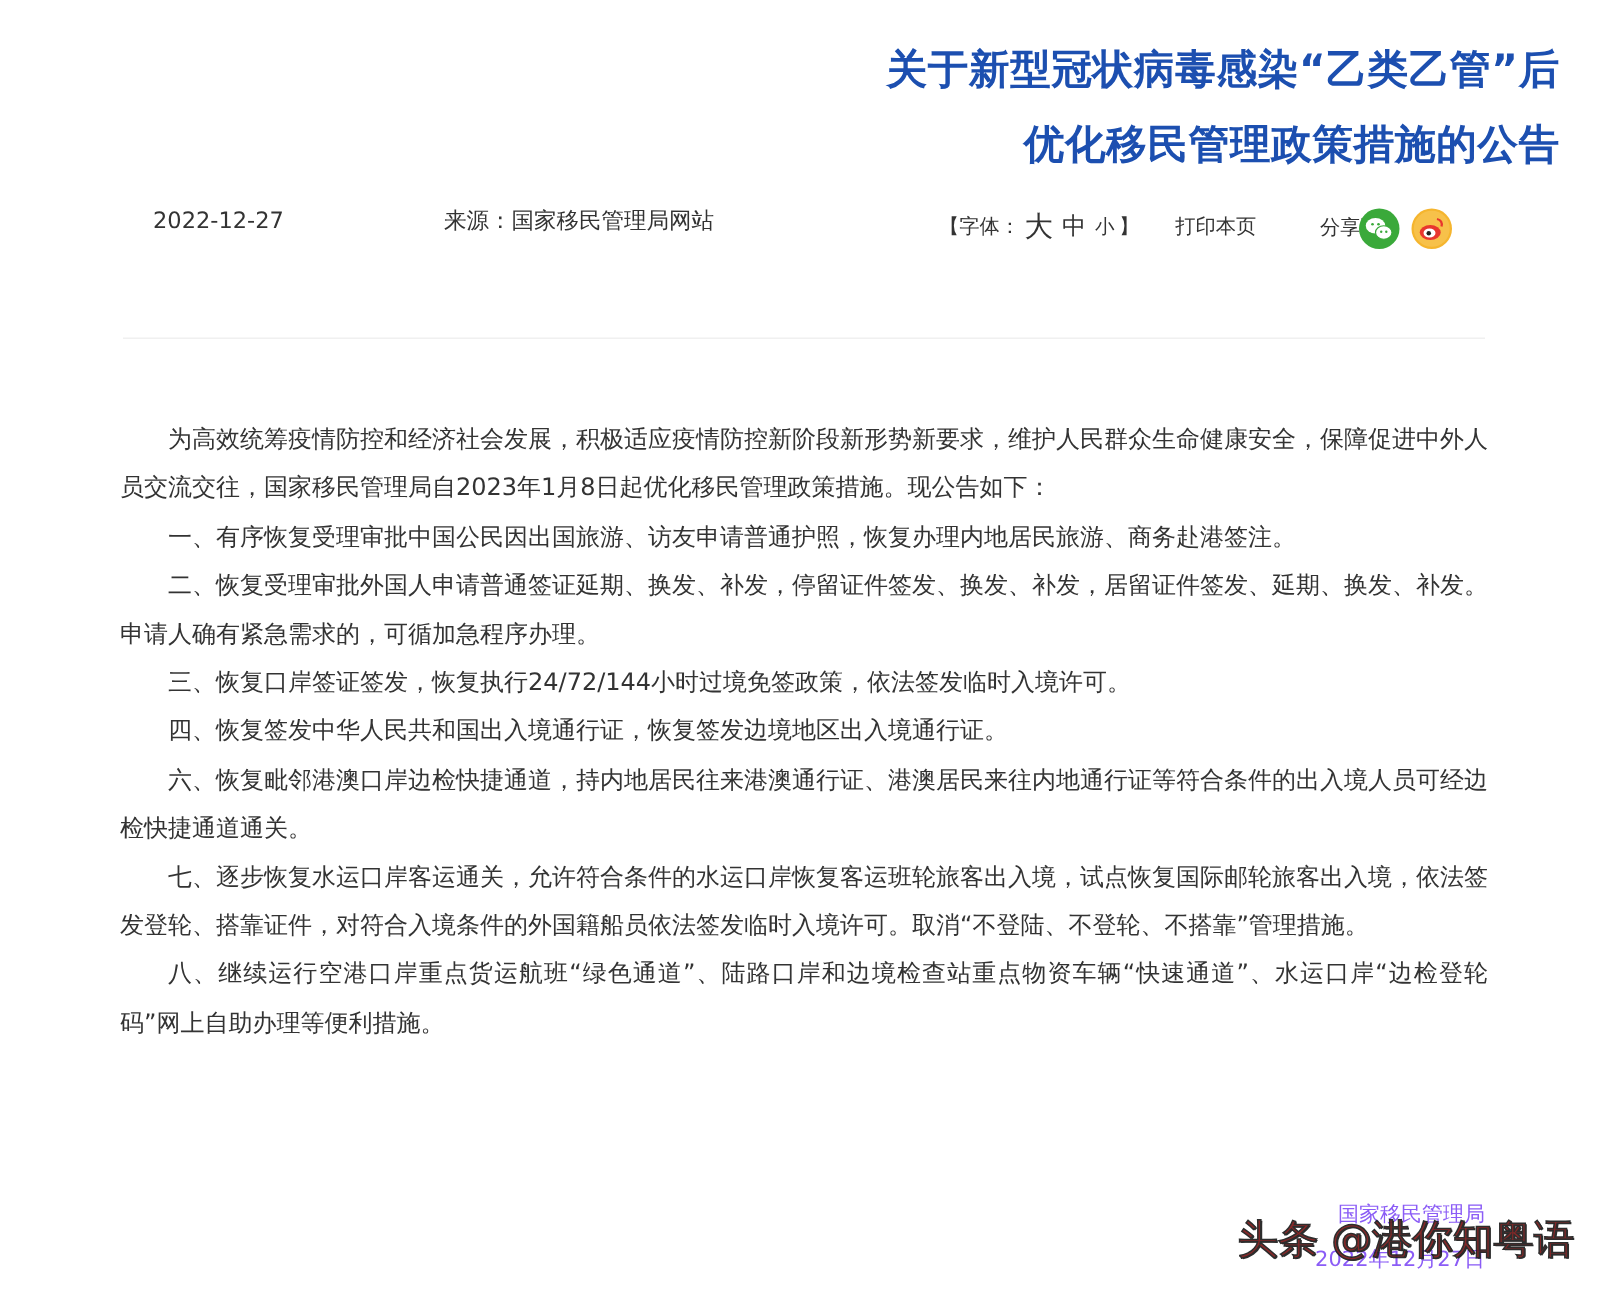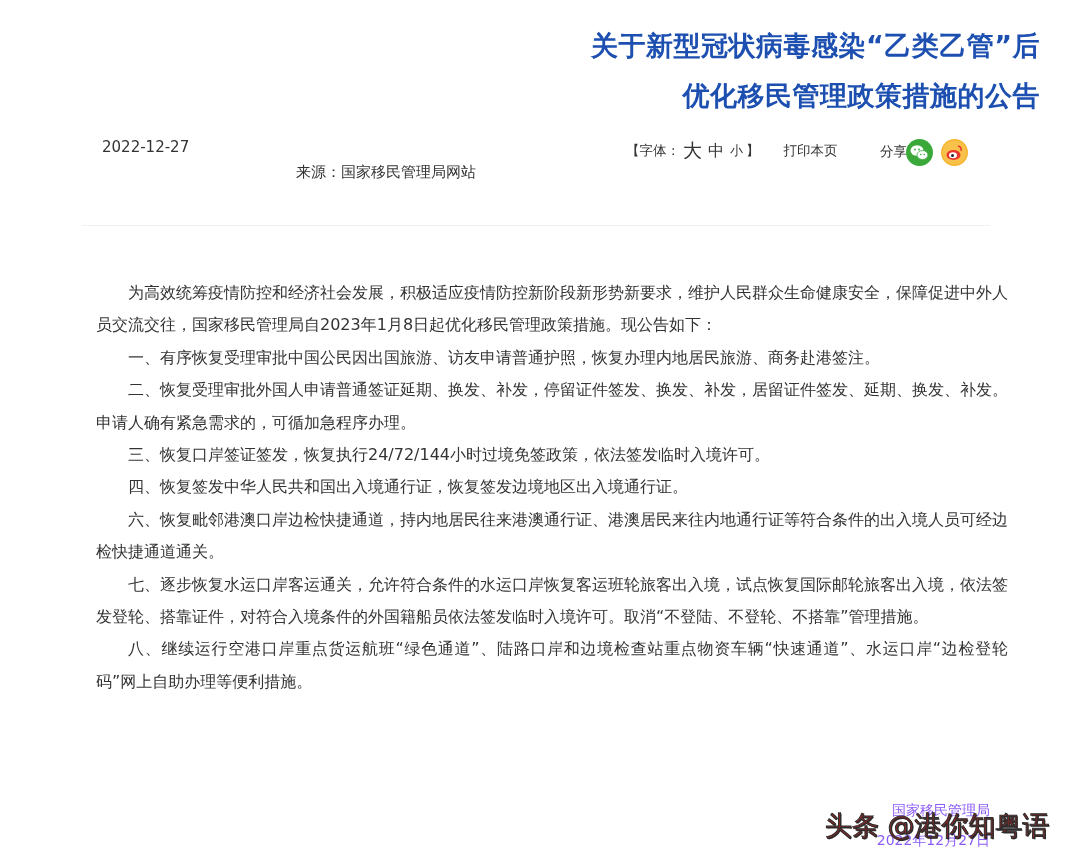--- a/index.html
+++ b/index.html
@@ -29,21 +29,21 @@
     .title.l2 { top: 78px; }
 
     .meta {
       position: absolute;
       top: 138px;
       font-size: 15px;
       color: #333;
       white-space: nowrap;
     }
     .meta.date { left: 102px; }
-    .meta.source { left: 296px; margin-top: 25px; }
+    .meta.source { left: 296px; }
     .meta.font-size-ctl { left: 626px; font-size: 13.5px; display: flex; align-items: center; }
     .meta.font-size-ctl .sz { cursor: pointer; margin: 0 3px; }
     .meta.font-size-ctl .sz.big { font-size: 19px; }
     .meta.font-size-ctl .sz.mid { font-size: 16px; }
     .meta.font-size-ctl .sz.small { font-size: 13px; }
     .meta.font-size-ctl .print { margin-left: 24px; cursor: pointer; }
     .meta.share { left: 880px; font-size: 13.5px; top: 143px; }
 
     .share-icon {
       position: absolute;
@@ -66,21 +66,20 @@
     }
 
     .content {
       position: absolute;
       top: 277px;
       left: 80px;
       width: 912px;
       font-size: 16px;
       line-height: 32.4px;
       color: #333333;
-      margin-left: 16px;
     }
     .content p {
       margin: 0;
       text-indent: 2em;
       text-align: justify;
     }
 
     .signature {
       position: absolute;
       right: 90px;

